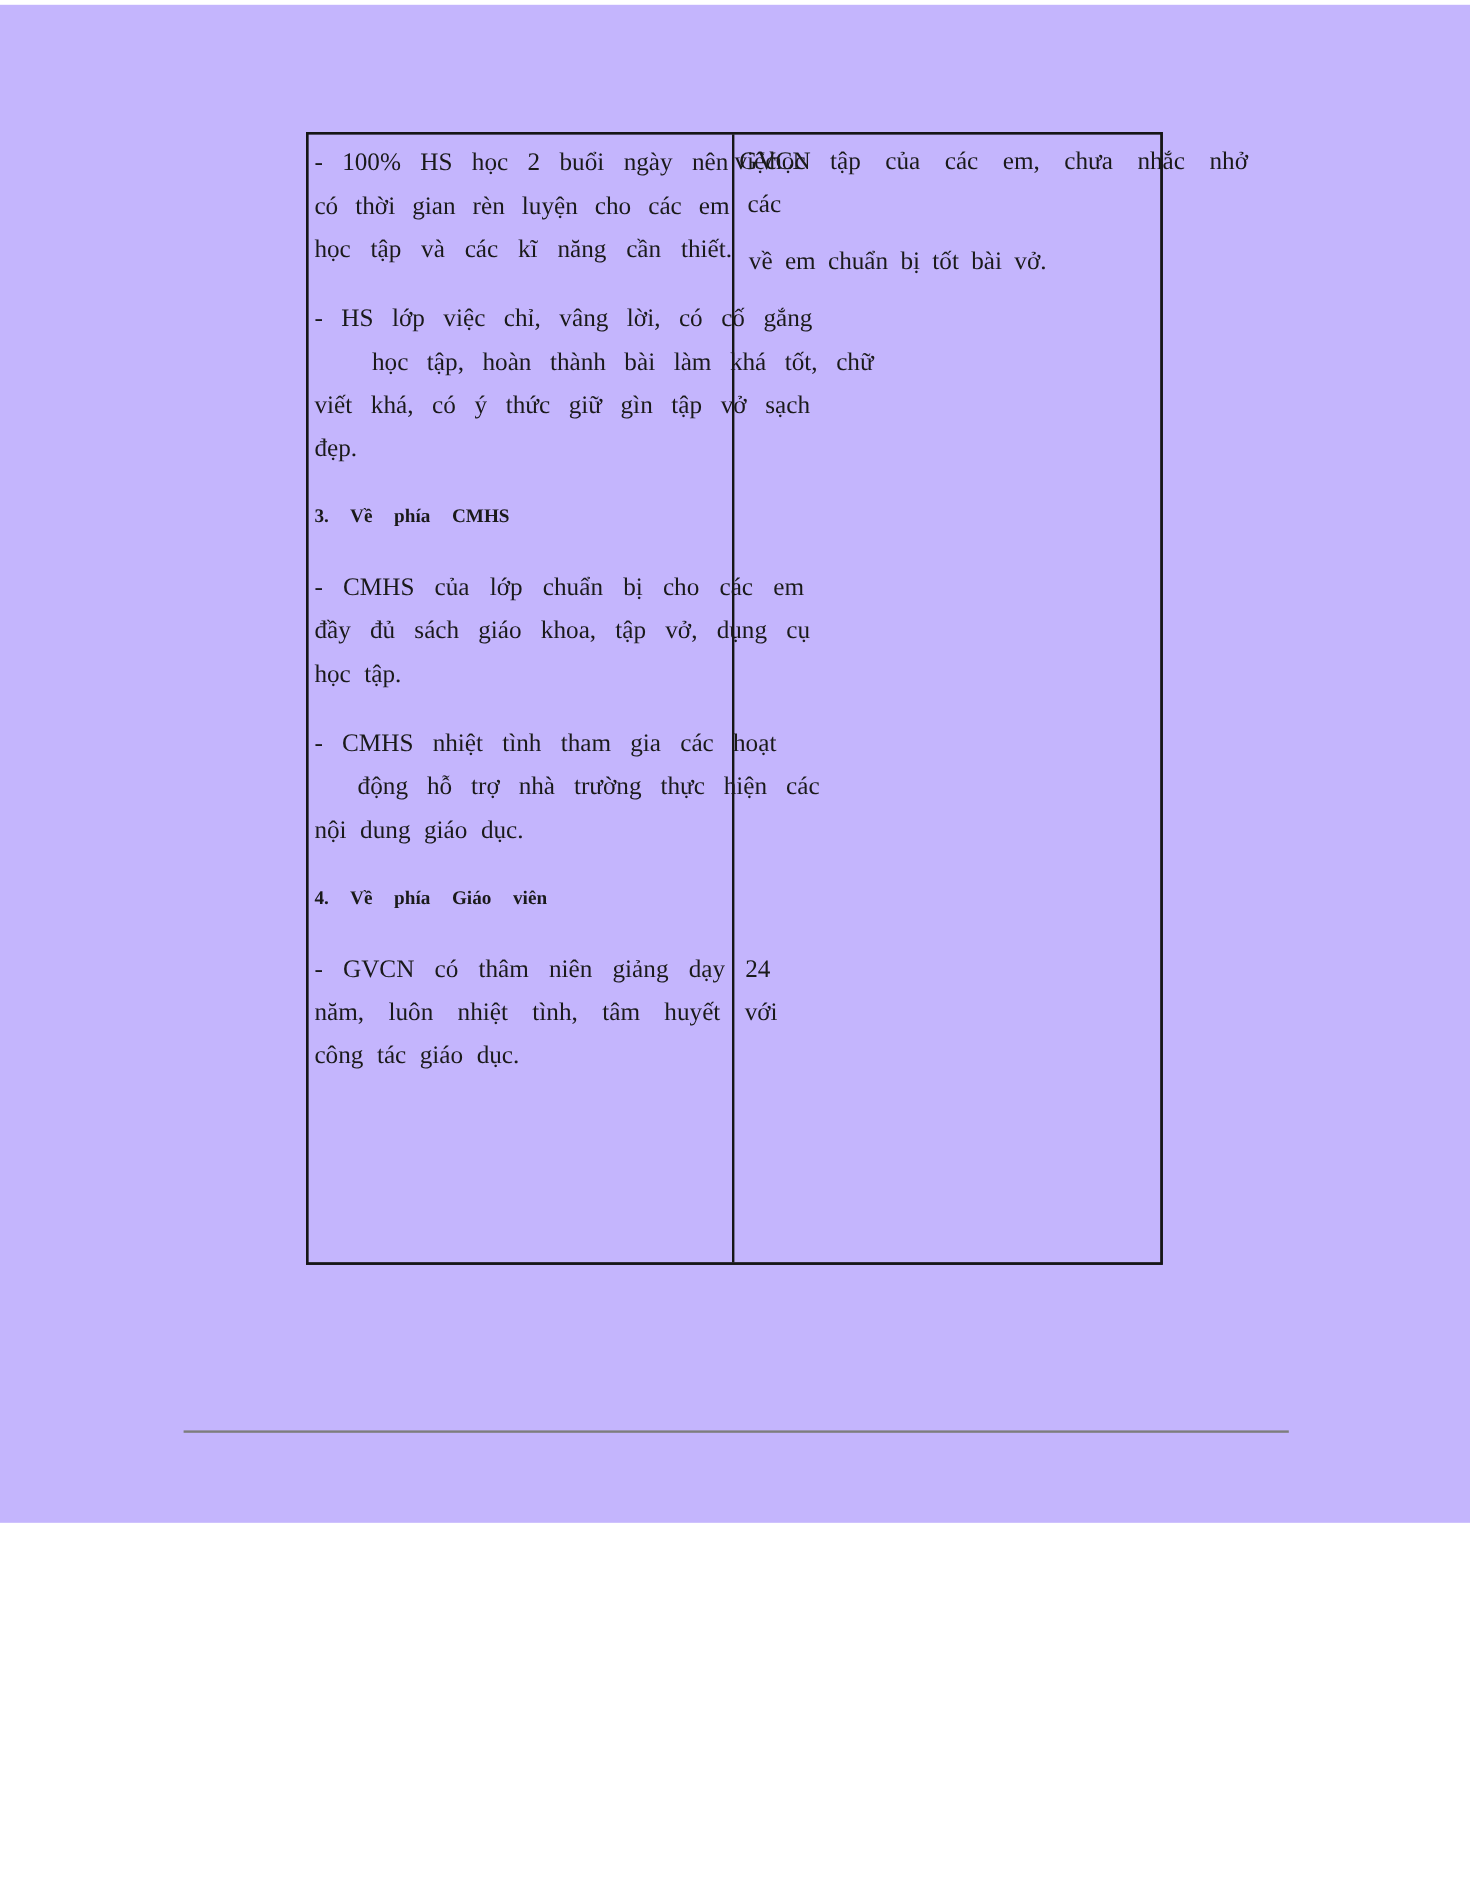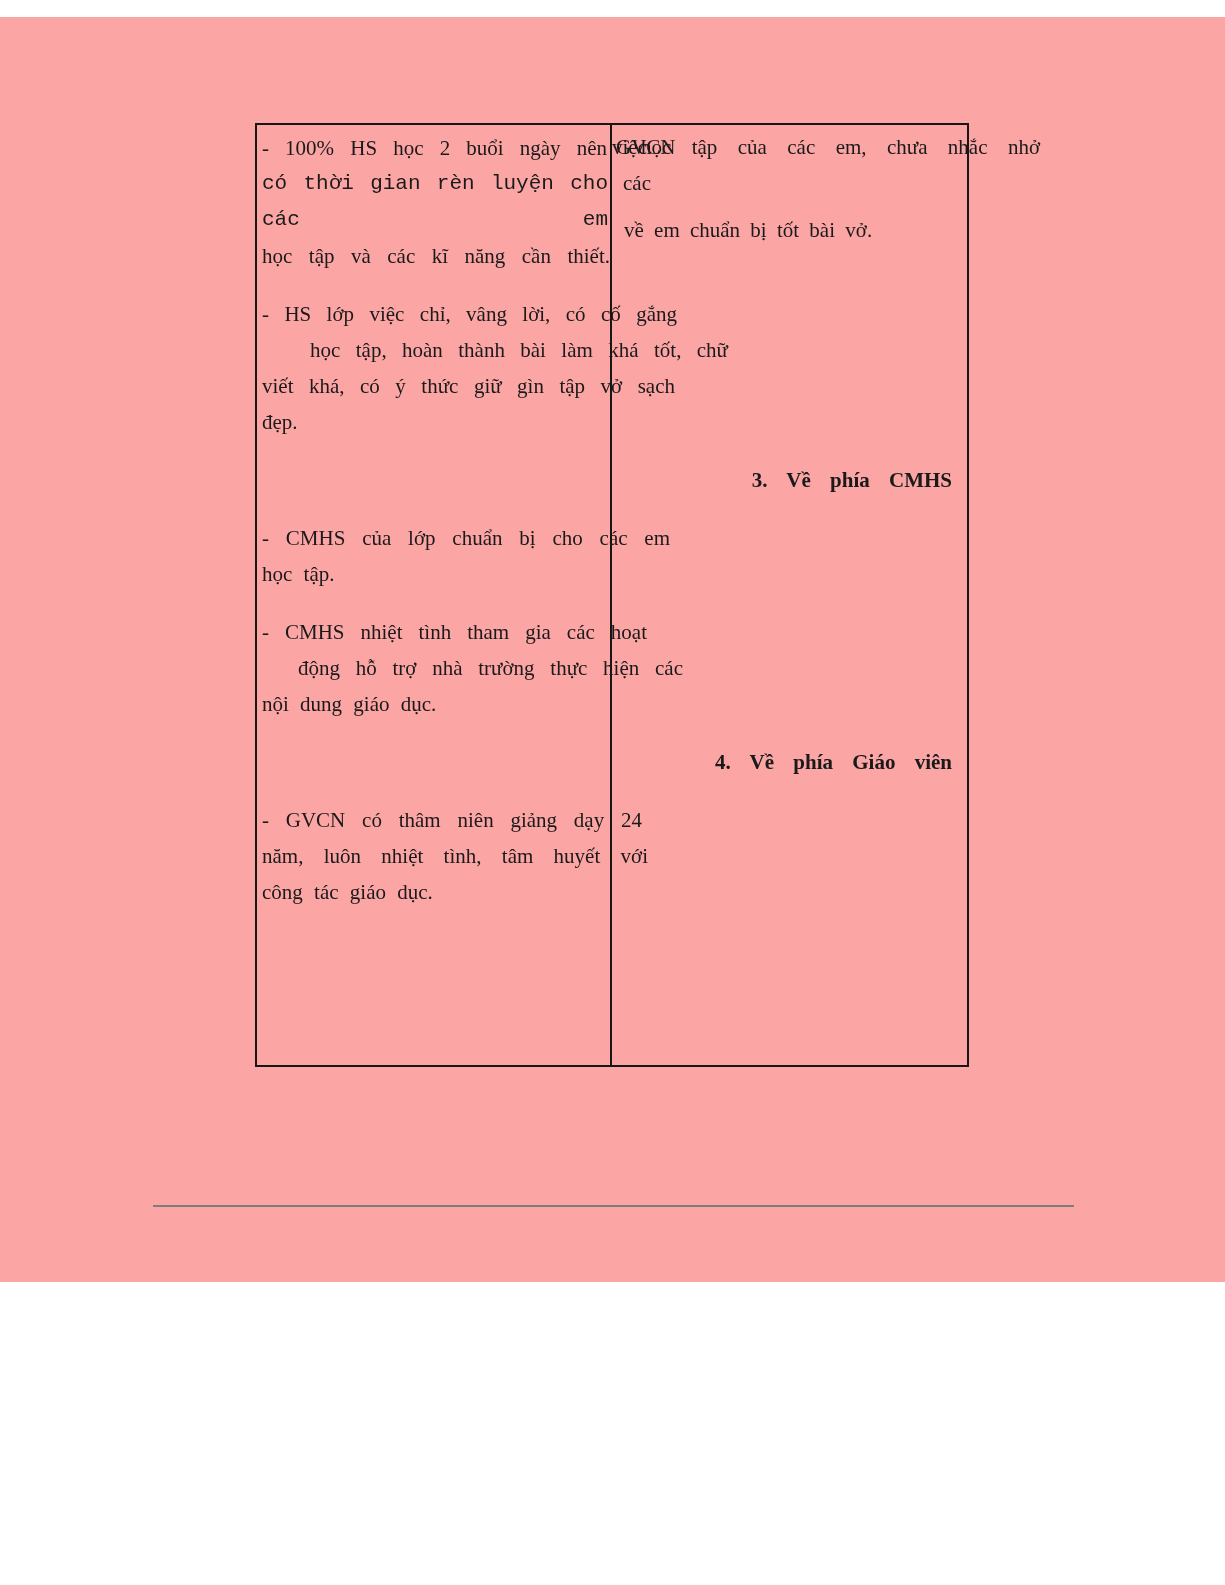--- a/index.html
+++ b/index.html
@@ -10,23 +10,23 @@
   body {
     width: 1225px;
     height: 1585px;
     position: relative;
     font-family: "Liberation Serif", "DejaVu Serif", serif;
     color: #1a1a1a;
     overflow: hidden;
   }
   .page {
     position: absolute;
-    left: 0; top: 17px;
+    left: 0; top: 4px;
     width: 1225px; height: 1265px;
-    background: #fca5a5;
+    background: #c4b5fd;
   }
   .doc-table {
     position: absolute;
     left: 255px;
     top: 106px;
     width: 714px;
     height: 944px;
     border: 2px solid #161616;
     box-sizing: border-box;
   }
@@ -56,22 +56,21 @@
     width: 690px;
     font-size: 21px;
     z-index: 2;
   }
   .para { margin: 0 0 22px 0; }
   .heading {
     margin: 0 0 22px 0;
     font-weight: bold;
     word-spacing: 14px;
     line-height: 36px;
-    font-size: 21px;
-    text-align: right;
+    font-size: 16px;
   }
   .line {
     line-height: 36px;
     word-spacing: 6px;
     white-space: nowrap;
   }
   .line.just {
     word-spacing: normal;
     white-space: normal;
     text-align: justify;
@@ -110,32 +109,33 @@
 <div class="page">
 
   <div class="doc-table">
 
     <div class="col-divider"></div>
 
     <div class="cell-left">
 
     <div class="para">
           <div class="line just" style="width: 345px;">- 100% HS học 2 buổi ngày nên</div>
-          <div class="line just" style="width: 346px; font-family: Liberation Mono, monospace;">có thời gian rèn luyện cho các em</div>
+          <div class="line just" style="width: 346px;">có thời gian rèn luyện cho các em</div>
           <div class="line just" style="width: 348px;">học tập và các kĩ năng cần thiết.</div>
         </div>
         <div class="para">
           <div class="line just" style="width: 415px;">- HS lớp việc chỉ, vâng lời, có cố gắng</div>
           <div class="line just" style="width: 418px; margin-left: 48px;">học tập, hoàn thành bài làm khá tốt, chữ</div>
           <div class="line just" style="width: 413px;">viết khá, có ý thức giữ gìn tập vở sạch</div>
           <div class="line">đẹp.</div>
         </div>
         <div class="heading">3. Về phía CMHS</div>
         <div class="para">
           <div class="line just" style="width: 408px;">- CMHS của lớp chuẩn bị cho các em</div>
+          <div class="line just" style="width: 413px;">đầy đủ sách giáo khoa, tập vở, dụng cụ</div>
           <div class="line">học tập.</div>
         </div>
         <div class="para">
           <div class="line just" style="width: 385px;">- CMHS nhiệt tình tham gia các hoạt</div>
           <div class="line just" style="width: 385px; margin-left: 36px;">động hỗ trợ nhà trường thực hiện các</div>
           <div class="line">nội dung giáo dục.</div>
         </div>
         <div class="heading">4. Về phía Giáo viên</div>
         <div class="para">
           <div class="line just" style="width: 380px;">- GVCN có thâm niên giảng dạy 24</div>

